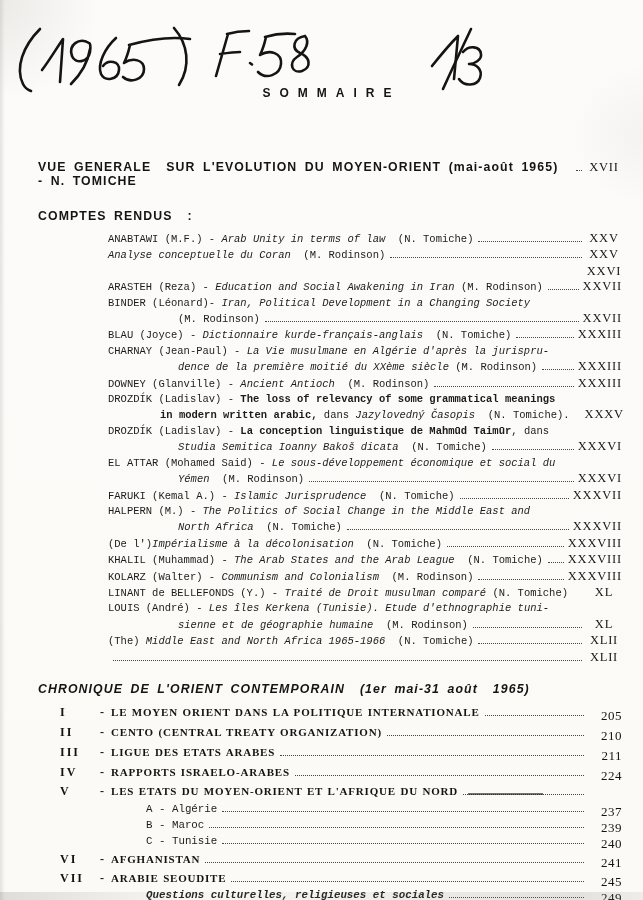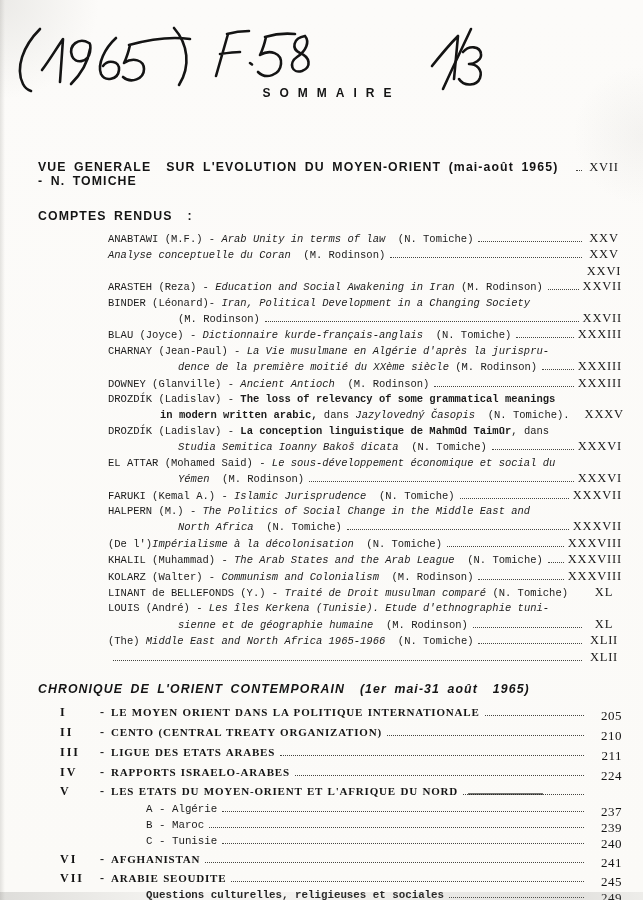--- a/index.html
+++ b/index.html
@@ -94,21 +94,21 @@
   .cdash{
     font-family:"Liberation Serif","DejaVu Serif",serif;
     font-weight:bold;font-size:12px;margin-right:7px;color:#141414;flex:0 0 auto;
   }
   .clabel{
     font-family:"Liberation Serif","DejaVu Serif",serif;
     font-weight:bold;font-size:11px;letter-spacing:.8px;word-spacing:1px;
     white-space:nowrap;color:#141414;flex:0 0 auto;
   }
   .csub{height:15px;margin-top:1px;padding-left:108px;}
-  .csub.qsub .slabel{font-weight:bold;}
+  .csub.qsub .slabel{font-weight:bold;font-style:italic;}
   .slabel{
     font-family:"Liberation Mono","DejaVu Sans Mono",monospace;
     font-weight:normal;font-size:10.8px;white-space:pre;color:#1b1b1b;flex:0 0 auto;
   }
   .mt4{margin-top:4px;}
 </style>
 </head>
 <body>
 
 <div class="page">

